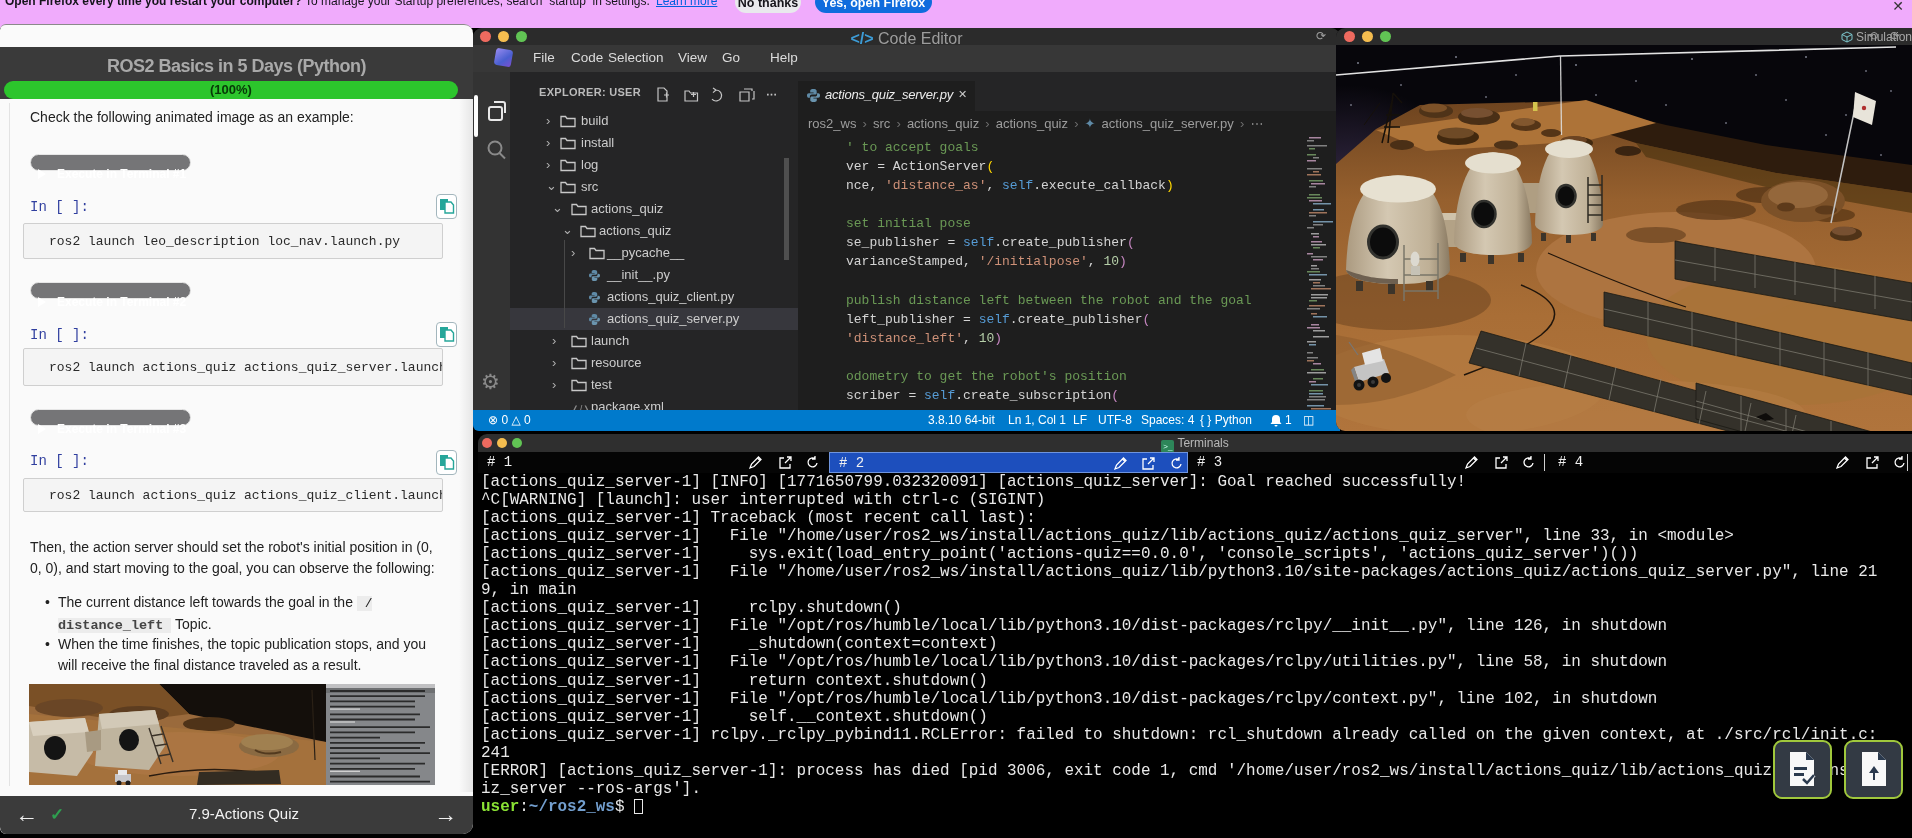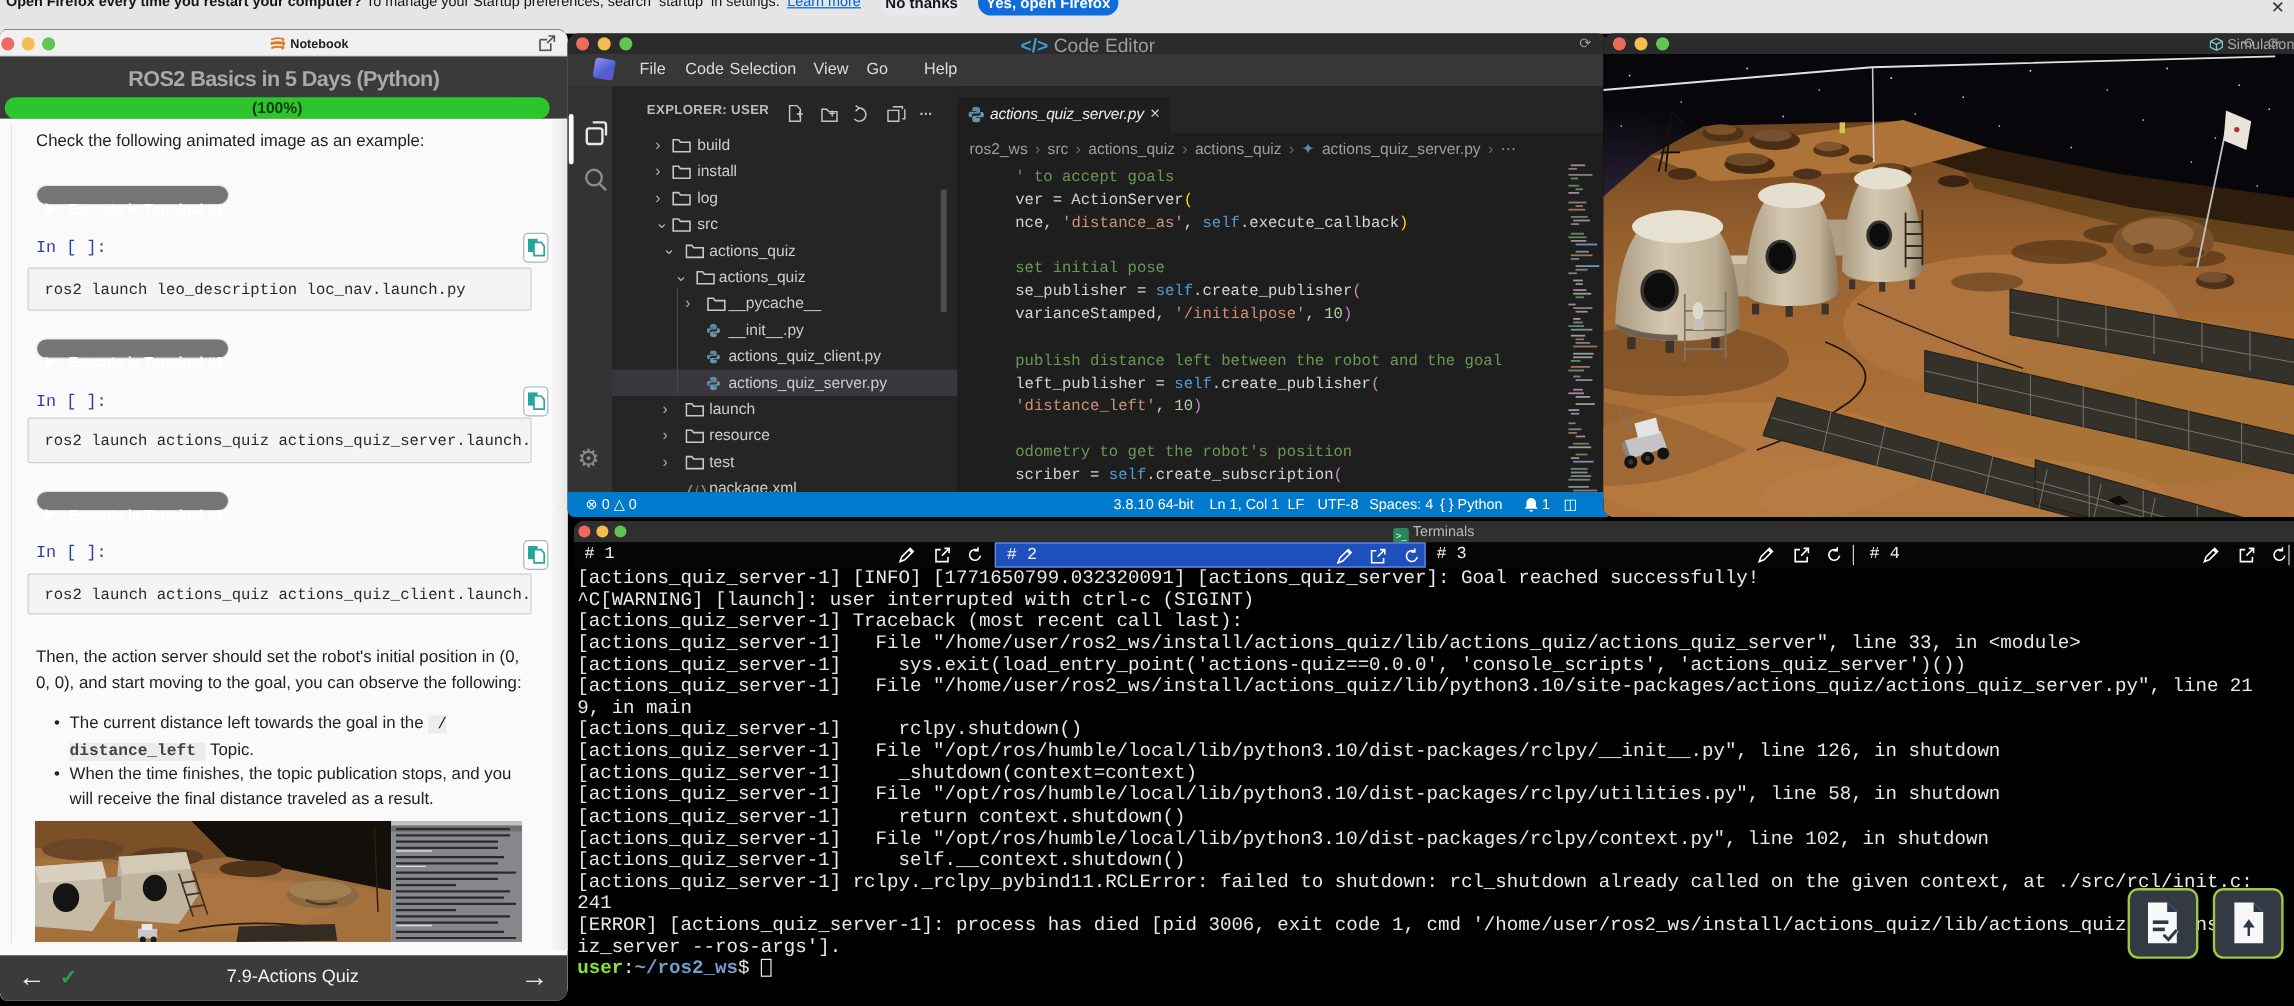--- a/index.html
+++ b/index.html
@@ -3,42 +3,42 @@
 <meta charset="utf-8">
 <style>
   * { margin:0; padding:0; box-sizing:border-box; }
   html,body { width:1912px; height:838px; background:#000; overflow:hidden;
     font-family:"Liberation Sans", sans-serif; }
   .abs { position:absolute; }
   .mono { font-family:"Liberation Mono", monospace; }
   .dot { position:absolute; border-radius:50%; }
 
   
-  #topbar { left:0; top:0; width:1912px; height:28px; background:#e5e5e5; }
+  #topbar { left:0; top:0; width:1912px; height:28px; background:#f0abfc; }
   #topbar .txt { position:absolute; top:-6px; font-size:12px; color:#15141a; white-space:nowrap; }
   #topbar .pill { position:absolute; top:-9px; height:22px; border-radius:11px; font-size:12.5px; font-weight:bold;
      display:flex; align-items:flex-end; justify-content:center; }
 
   
   #notebook { left:0; top:24px; width:473px; height:810px; background:#fafafa;
      border-radius:6px 9px 10px 6px; overflow:hidden; border-top:1px solid #8a8a8a; }
   #nb-title { position:absolute; left:0; top:0; width:100%; height:22px; background:#f0f0f0; border-bottom:1px solid #d8d8d8;}
   #nb-head { position:absolute; left:0; top:22px; width:100%; height:52px; background:#3a3a3a; }
   #nb-prog { position:absolute; left:4px; top:56px; width:454px; height:18px; background:#2cc52c; border-radius:9px;
      text-align:center; font-size:13px; font-weight:bold; color:#073807; line-height:18px;}
   #nb-content { position:absolute; left:0; top:98px; width:473px; height:693px; background:#fafafa; top:74px;}
   .execbtn { position:absolute; left:30px; width:161px; height:17px; background:#757577; border:1.5px solid #e6e6e6; border-radius:9px;
      color:#fff; font-size:12px; font-weight:bold; line-height:14px; padding:12px 0 0 7px; white-space:nowrap;}
   .execbtn .tri { display:inline-block; width:0; height:0; border-left:8px solid #fff; border-top:5px solid transparent;
      border-bottom:5px solid transparent; margin-right:11px; vertical-align:-1px;}
   .inlbl { position:absolute; left:30px; font-size:14px; color:#303f9f; font-family:"Liberation Mono",monospace; }
   .copybtn { position:absolute; left:436px; width:21px; height:25px; background:#fff; border:1px solid #a3b6bd; border-radius:4px; }
   .codebox { position:absolute; left:23px; width:420px; background:#f4f4f4; border:1px solid #cfcfcf; border-radius:2px;
      font-family:"Liberation Mono",monospace; font-size:13px; color:#2a2a2a; white-space:nowrap; overflow:hidden;
-     display:flex; align-items:center; padding-left:13px;}
+     display:flex; align-items:center; padding-left:25px;}
   #nb-bottom { position:absolute; left:0; top:771px; width:473px; height:39px; background:#3b3b3b; color:#efefef; border-radius:0 0 10px 8px;}
 
   
   #editor { left:473px; top:28px; width:867px; height:403px; background:#1e1e1e; border-radius:9px 9px 0 6px; overflow:hidden;}
   #ed-title { position:absolute; left:0; top:0; width:100%; height:17px; background:#2b2b2b; }
   #ed-menu { position:absolute; left:0; top:17px; width:100%; height:27px; background:#373737; color:#dcdcdc; font-size:13.5px;}
   #ed-act { position:absolute; left:0; top:44px; width:37px; height:338px; background:#333333; }
   #ed-side { position:absolute; left:37px; top:44px; width:288px; height:338px; background:#252526; }
   #ed-main { position:absolute; left:325px; top:44px; width:542px; height:338px; background:#1e1e1e; }
   #ed-status { position:absolute; left:0; top:382px; width:100%; height:21px; background:#007acc; color:#fff; font-size:12px; }
@@ -63,37 +63,20 @@
 <div id="topbar" class="abs">
   <div class="txt" style="left:5px;"><b>Open Firefox every time you restart your computer?</b></div>
     <div class="txt" style="left:305px;font-size:12px;">To manage your Startup preferences, search&nbsp; startup &nbsp;in settings.</div>
     <div class="txt" style="left:656px;font-size:12px;color:#0060df;text-decoration:underline;">Learn more</div>
   <div class="pill" style="left:735px; width:66px; background:#e9e9ed; color:#15141a; padding-bottom:3px;">No thanks</div>
   <div class="pill" style="left:815px; width:117px; background:#0f6cdd; color:#fff; padding-bottom:3px;">Yes, open Firefox</div>
   <div style="position:absolute; right:8px; top:-2px; font-size:14px; color:#333;">✕</div>
 </div>
 
 <div id="notebook" class="abs">
-  <div id="nb-title">
-    <div class="dot" style="left:1px;top:6px;width:11px;height:11px;background:#ee6a5f;"></div>
-    <div class="dot" style="left:18px;top:6px;width:11px;height:11px;background:#f5bd4f;"></div>
-    <div class="dot" style="left:35px;top:6px;width:11px;height:11px;background:#61c454;"></div>
-    <div style="position:absolute;left:224px;top:5px;font-size:10.5px;font-weight:bold;color:#222;">
-      <svg width="15" height="13" viewBox="0 0 15 13" style="vertical-align:-3px;">
-          <g fill="none" stroke="#e87722">
-            <path d="M2 3 Q7.5 0.5 13 3" stroke-width="1.6"></path>
-            <path d="M1.5 6.5 Q7.5 4.5 13.5 6.5" stroke-width="2.2"></path>
-            <path d="M2 10 Q7.5 8 13 10" stroke-width="1.6"></path>
-            <path d="M11 1.5 Q13.5 6.5 11 11.5" stroke-width="1.2"></path>
-          </g>
-        </svg> Notebook</div>
-    <svg style="position:absolute;right:10px;top:4px" width="14" height="14" viewBox="0 0 14 14">
-      <path d="M1 4 h6 M1 4 v9 h9 v-6 M8 1 h5 v5 M13 1 L7 7" stroke="#555" stroke-width="1.4" fill="none"></path>
-    </svg>
-  </div>
   <div id="nb-head">
     <div style="position:absolute;left:0;width:100%;text-align:center;top:9px;font-size:18px;font-weight:bold;letter-spacing:-0.5px;color:#a9a9a9;">ROS2 Basics in 5 Days (Python)</div>
   </div>
   <div id="nb-prog">(100%)</div>
   <div id="nb-content">
     <div style="position:absolute;left:9px;top:4px;width:1px;height:683px;background:#e3e3e3;"></div>
     <div style="position:absolute;right:0;top:0;width:14px;height:693px;background:linear-gradient(90deg,rgba(233,233,233,0),#e6e6e6);"></div>
     <div style="position:absolute;left:30px;top:10px;font-size:14px;color:#212121;">Check the following animated image as an example:</div>
 
     <div class="execbtn" style="top:55px;"><span class="tri"></span>Execute in Terminal #1</div>

